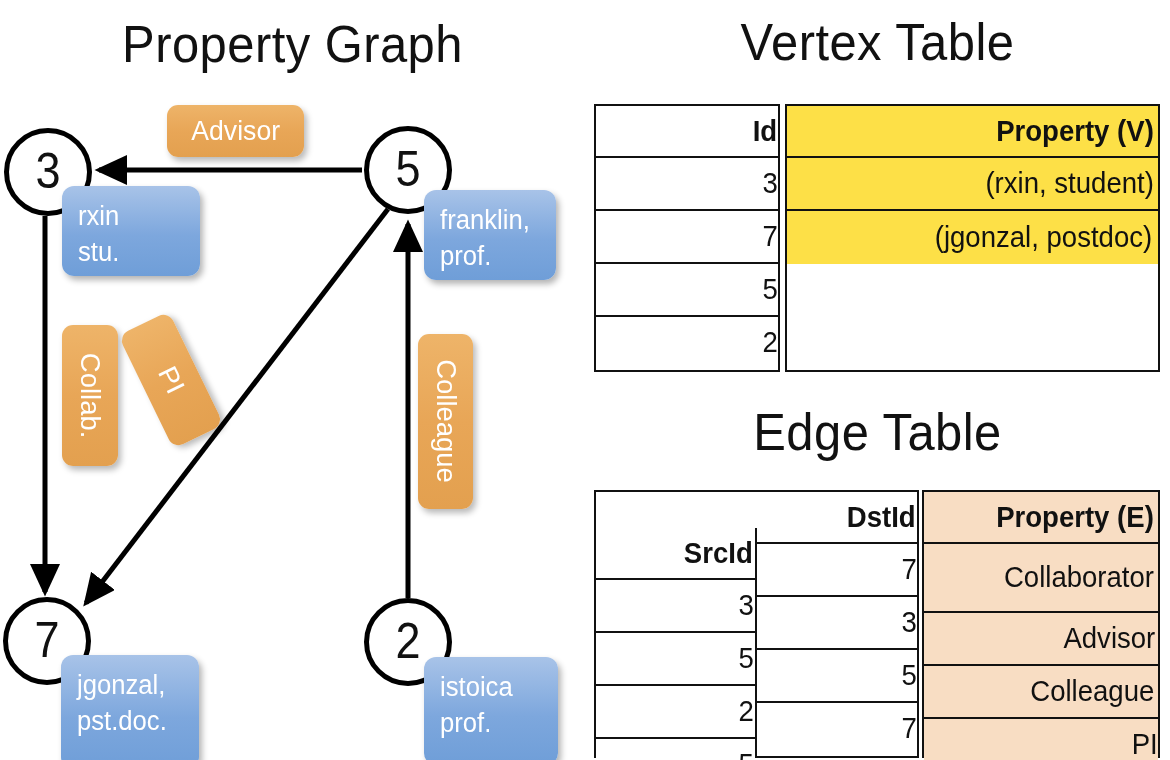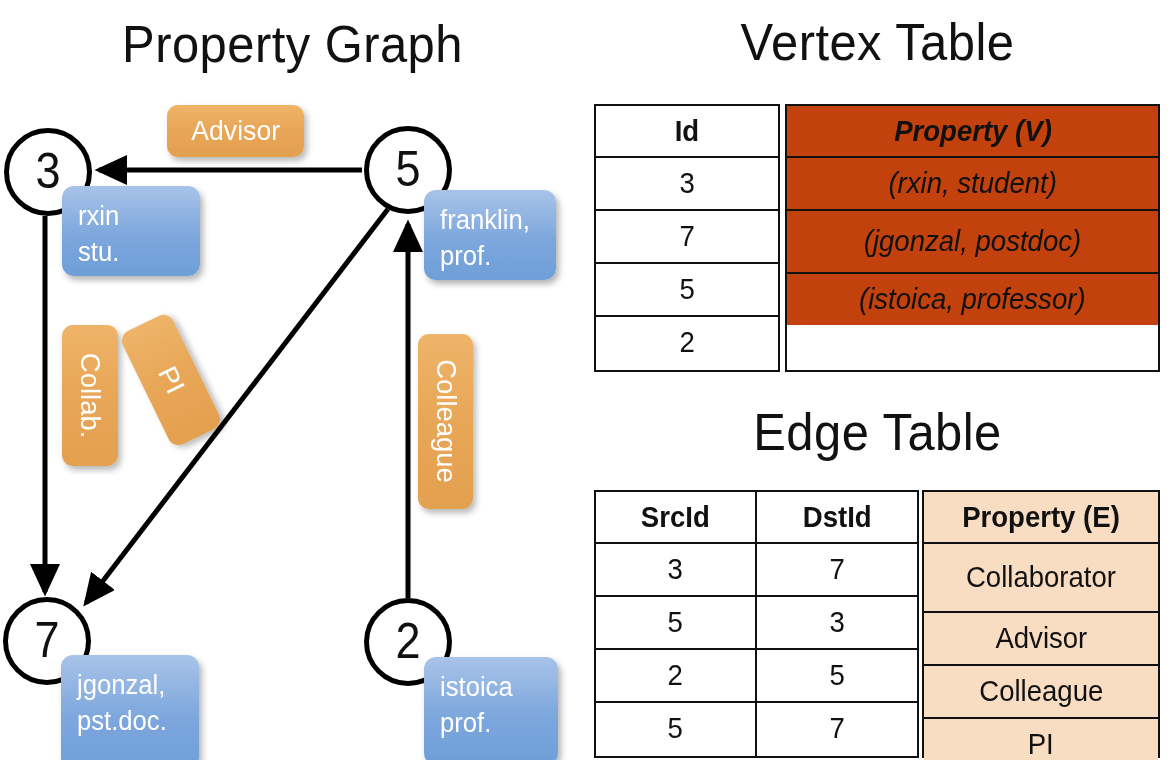--- a/index.html
+++ b/index.html
@@ -99,32 +99,32 @@
     z-index: 6;
   }
   .edge-box span { white-space: nowrap; transform: scaleX(0.95); }
   .edge-box.vertical span {
     writing-mode: vertical-rl;
     transform: rotate(0deg) scaleY(0.98);
   }
   .row {
     display: flex;
     align-items: center;
-    justify-content: center;
+    justify-content: flex-end;
     box-sizing: border-box;
     border-bottom: 2.5px solid #111;
     font-size: 29px;
     color: #111;
     white-space: nowrap;
   }
   .row:last-child { border-bottom: none; }
   .row.hdr { font-weight: 700; font-size: 29px; }
   .row span { transform: scaleX(0.95); }
 
-  .blue-fill { background: #c2410c; font-style: italic; }
+  .blue-fill { background: #fde047; }
   .peach-fill { background: #f8ddc3; }
   .white-fill { background: #ffffff; }
 </style>
 </head>
 <body>
 
 <div class="big-title" id="title-property-graph">Property Graph</div>
 
 <div class="big-title" id="title-vertex-table">Vertex Table</div>
 
@@ -217,31 +217,28 @@
     </div>
   </div>
 
   <div class="cellblock" style="position:absolute; left:785px; top:104px; width:375px; height:268px; border:2.5px solid #111; box-sizing:border-box;">
     <div class="row hdr blue-fill" style="height:52px;">
       <span>Property (V)</span>
     </div>
     <div class="row blue-fill" style="height:53px;">
       <span>(rxin, student)</span>
     </div>
-    <div class="row blue-fill" style="height:63px;">
+    <div class="row blue-fill" style="height:53px;">
       <span>(jgonzal, postdoc)</span>
     </div>
-    <div class="row blue-fill" style="height:51px;">
-      <span>(istoica, professor)</span>
-    </div>
   </div>
 
   <div class="cellblock" style="position:absolute; left:594px; top:490px; width:325px; height:268px; border:2.5px solid #111; box-sizing:border-box; display:flex;">
 
-    <div style="width:50%; border-right:2.5px solid #111; box-sizing:border-box;">
+    <div style="width:50%; border-right:2.5px solid #111; box-sizing:border-box;margin-top:36px;">
       <div class="row hdr white-fill" style="height:52px;">
         <span>SrcId</span>
       </div>
       <div class="row white-fill" style="height:53px;">
         <span>3</span>
       </div>
       <div class="row white-fill" style="height:53px;">
         <span>5</span>
       </div>
       <div class="row white-fill" style="height:53px;">

